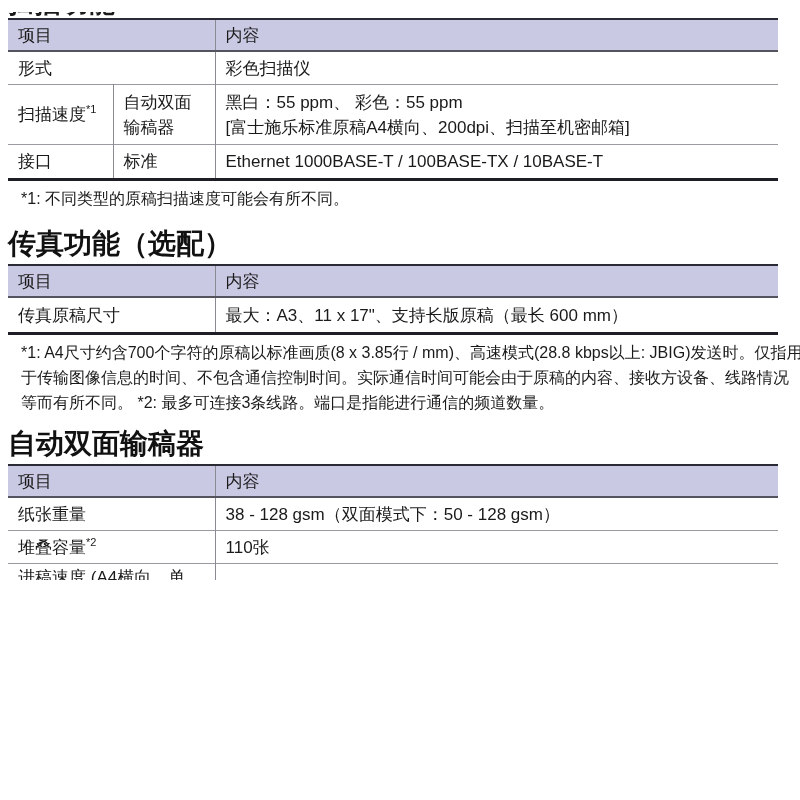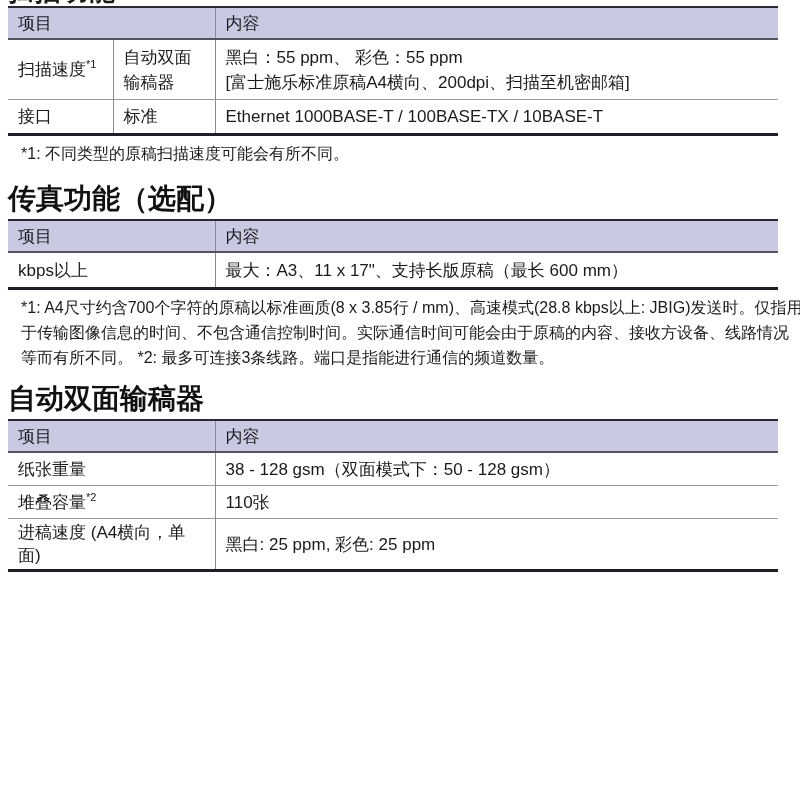--- a/index.html
+++ b/index.html
@@ -1,21 +1,21 @@
 <!DOCTYPE html>
 <html><head>
 <meta charset="utf-8">
 <style>
   html, body { margin: 0; padding: 0; }
   body {
     width: 800px; height: 800px; overflow: hidden;
     background: #ffffff; color: #1a1a1a;
     font-family: "Liberation Sans", "DejaVu Sans", sans-serif;
   }
-  .page { width: 800px; height: 580px; overflow: hidden; padding: 0 10px 0 8px; box-sizing: border-box; }
+  .page { width: 800px; height: 580px; overflow: hidden; padding: 12px 10px 0 8px; box-sizing: border-box; }
 
   
   .top-clip { height: 6px; overflow: hidden; position: relative; }
   .top-clip .h-title { font-size: 26px; font-weight: bold; line-height: 30px; margin-top: -24px; letter-spacing: 1px; }
 
   h2.sec-title { font-size: 28px; font-weight: bold; margin: 0; line-height: 30px; color: #111; }
   h2.fax-title  { margin: 20px 0 5px 0; }
   h2.dadf-title { margin: 14px 0 5px 0; }
 
   table.spec {
@@ -63,20 +63,24 @@
         <col class="w2">
         <col class="w3">
       </colgroup>
     <thead>
       <tr>
         <th colspan="2" class="div-r">项目</th>
         <th>内容</th>
       </tr>
     </thead>
     <tbody>
+      <tr class="h30">
+        <td colspan="2" class="div-r">形式</td>
+        <td>彩色扫描仪</td>
+      </tr>
       <tr class="h57">
         <td class="div-r"><span>扫描速度</span><sup>*1</sup></td>
         <td class="div-r two-line">自动双面输稿器</td>
         <td class="two-line">
           <div>黑白：55 ppm、 彩色：55 ppm</div>
           <div>[富士施乐标准原稿A4横向、200dpi、扫描至机密邮箱]</div>
         </td>
       </tr>
       <tr class="h31">
         <td class="div-r">接口</td>
@@ -94,21 +98,21 @@
         <col class="v2">
       </colgroup>
     <thead>
       <tr>
         <th class="div-r">项目</th>
         <th>内容</th>
       </tr>
     </thead>
     <tbody>
       <tr class="h32">
-        <td class="div-r">kbps以上</td>
+        <td class="div-r">传真原稿尺寸</td>
         <td>最大：A3、11 x 17"、支持长版原稿（最长 600 mm）</td>
       </tr>
     </tbody>
   </table>
   <p class="footnote long">*1: A4尺寸约含700个字符的原稿以标准画质(8 x 3.85行 / mm)、高速模式(28.8 kbps以上: JBIG)发送时。仅指用于传输图像信息的时间、不包含通信控制时间。实际通信时间可能会由于原稿的内容、接收方设备、线路情况等而有所不同。 *2: 最多可连接3条线路。端口是指能进行通信的频道数量。</p>
 
   <h2 class="sec-title dadf-title">自动双面输稿器</h2>
   <table class="spec">
     <colgroup>
         <col class="v1">

